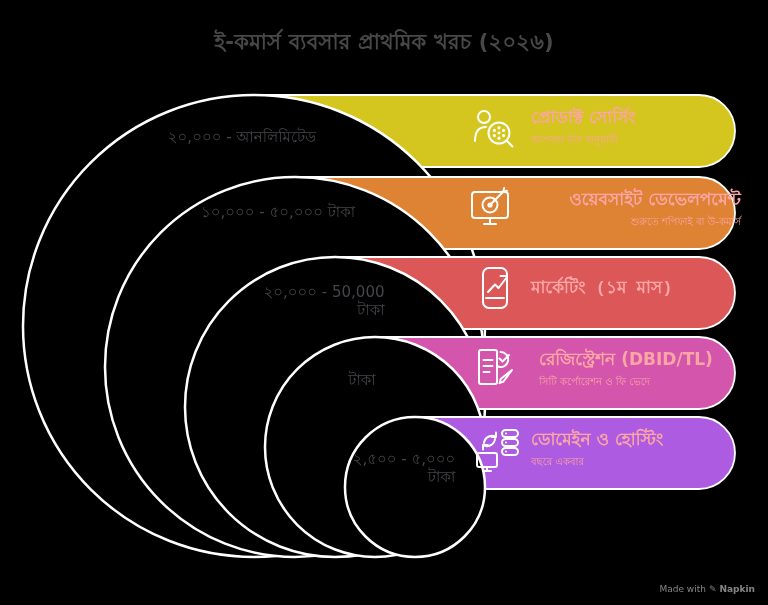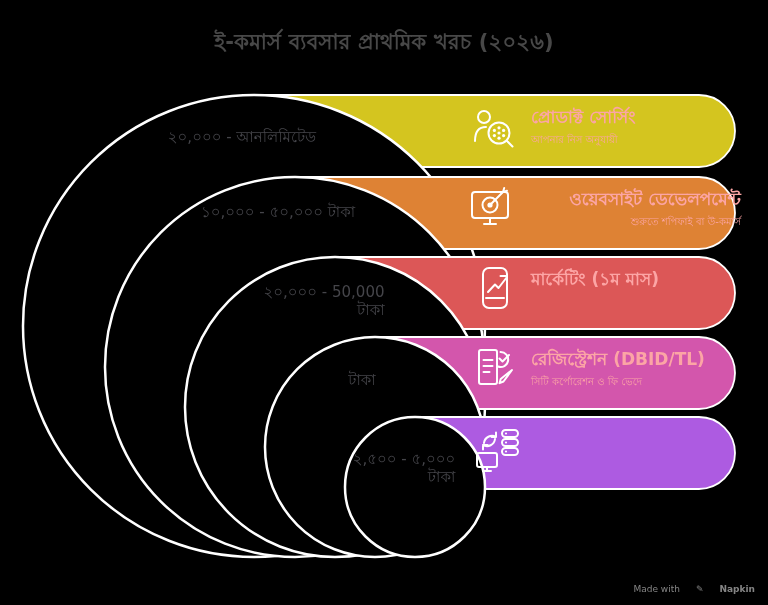--- a/index.html
+++ b/index.html
@@ -15,21 +15,21 @@
   .range-label{
     position:absolute;transform:translate(-50%,-50%);text-align:center;
     font-size:15px;font-weight:normal;color:#45454a;line-height:18px;white-space:nowrap;
   }
   .range-label .l2{display:block;text-align:right;}
   .bar-text{position:absolute;left:531px;width:210px;color:#fca5a5;}
   .bar-title{font-size:17px;font-weight:bold;line-height:26px;white-space:nowrap;}
   .bar-sub{font-size:10px;margin-top:2px;opacity:.97;white-space:nowrap;}
   .footer{
     position:absolute;right:13px;bottom:11px;font-size:9px;color:#858585;
-    display:flex;align-items:center;gap:16px;
+    display:flex;align-items:center;gap:3px;
   }
   .footer .brand{font-weight:bold;}
   .icon-stroke{stroke:#fff;stroke-width:2;fill:none;stroke-linecap:round;stroke-linejoin:round;}
 </style>
 </head>
 <body>
 
 <div class="stage">
 
   <svg width="768" height="605" viewBox="0 0 768 605">
@@ -127,26 +127,30 @@
   </div>
 
   <div class="bar-text" style="top:104px;">
     <div class="bar-title">প্রোডাক্ট সোর্সিং</div>
     <div class="bar-sub">আপনার নিস অনুযায়ী</div>
   </div>
   <div class="bar-text" style="top:186px;text-align:right;">
     <div class="bar-title">ওয়েবসাইট ডেভেলপমেন্ট</div>
     <div class="bar-sub">শুরুতে শপিফাই বা উ-কমার্স</div>
   </div>
-  <div class="bar-text" style="top:266px;">
+  <div class="bar-text" style="top:276px;font-family:Liberation Mono, monospace;">
     <div class="bar-title">মার্কেটিং (১ম মাস)</div>
   </div>
-  <div class="bar-text" style="top:346px;">
+  <div class="bar-text" style="top:346px;margin-left:8px;">
     <div class="bar-title">রেজিস্ট্রেশন (DBID/TL)</div>
     <div class="bar-sub">সিটি কর্পোরেশন ও ফি ভেদে</div>
+  </div>
+  <div class="bar-text" style="top:426px;">
+    <div class="bar-title">ডোমেইন ও হোস্টিং</div>
+    <div class="bar-sub">বছরে একবার</div>
   </div>
 
   <div class="footer">
     <span>Made with</span>
     <span>✎</span>
     <span class="brand">Napkin</span>
   </div>
 
 </div>
 

